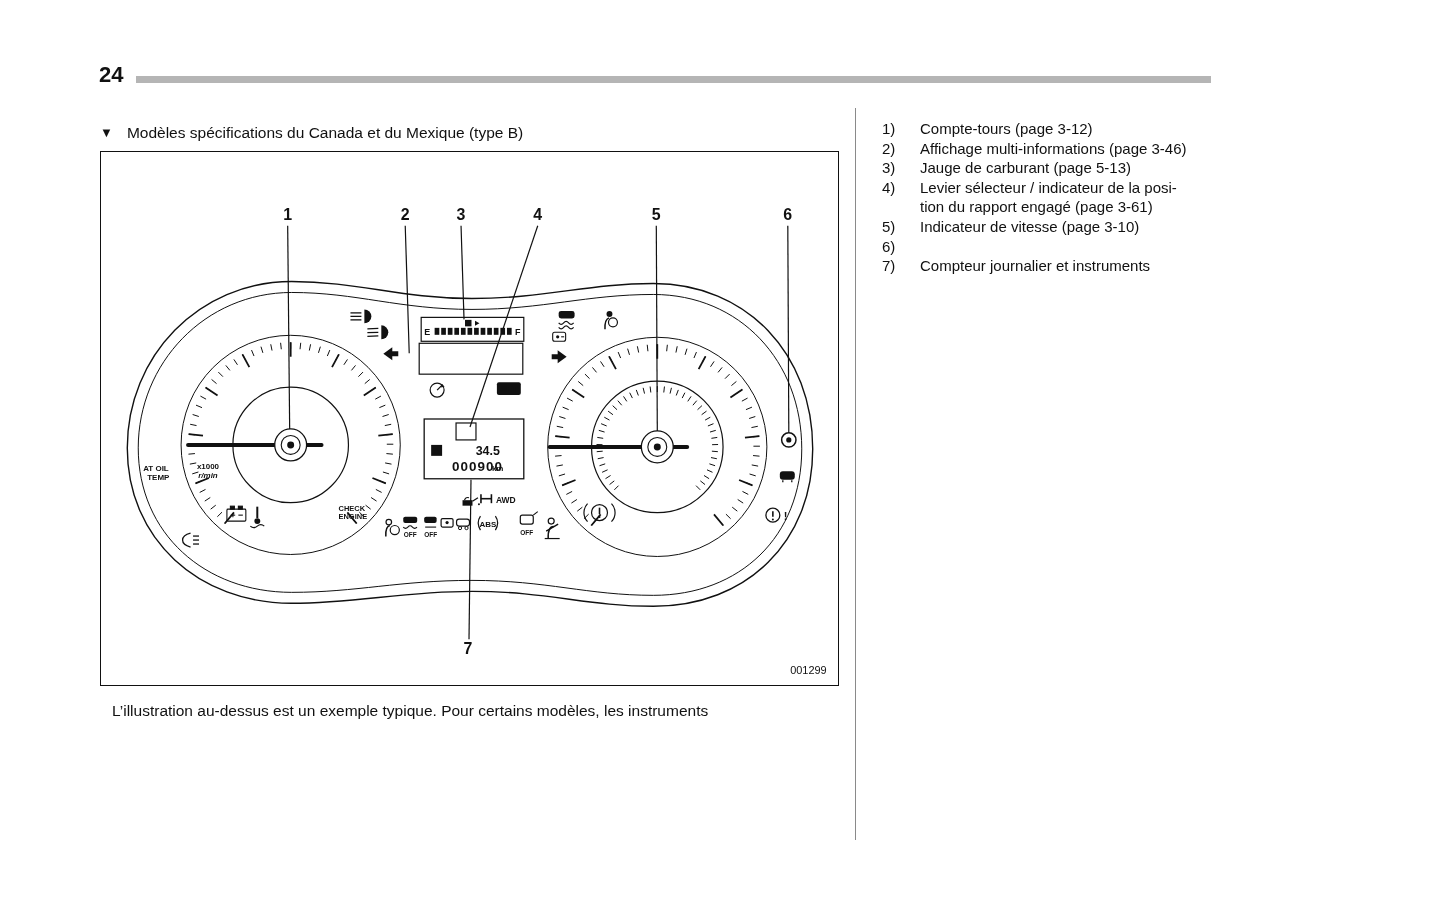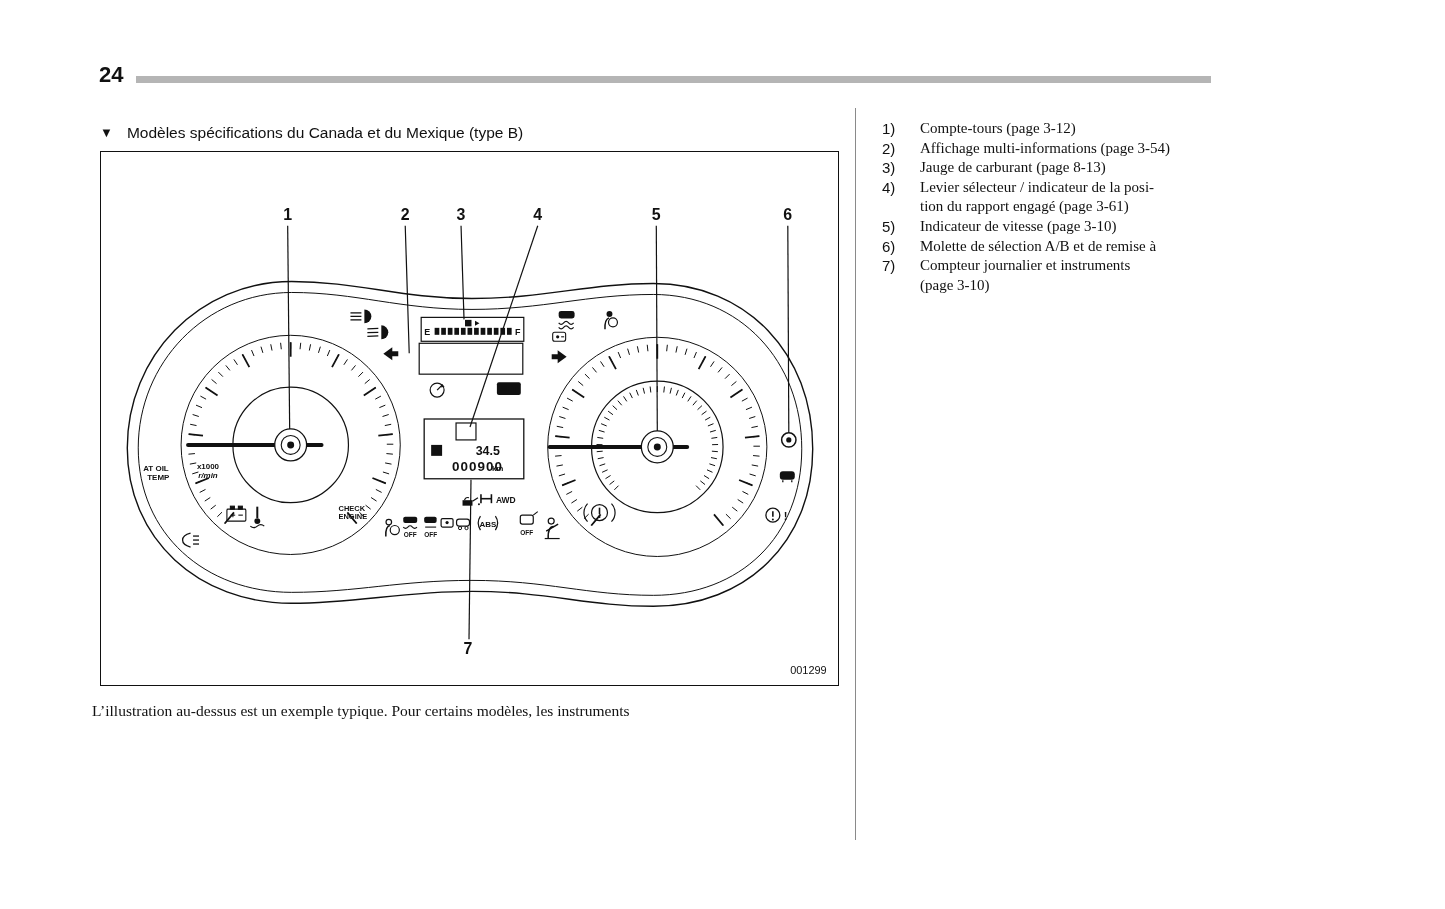--- a/index.html
+++ b/index.html
@@ -4,28 +4,28 @@
 <style>
   html,body{margin:0;padding:0;background:#fff;}
   .page{position:relative;width:1211px;height:909px;background:#fff;overflow:hidden;
         font-family:"Liberation Sans",sans-serif;color:#111;}
   .page-number{position:absolute;left:99px;top:62px;font-size:22px;font-weight:bold;}
   .header-rule{position:absolute;left:136px;top:76px;width:1092px;height:7px;background:#b5b5b5;}
   .section-title{position:absolute;left:100px;top:124px;font-size:15.5px;font-weight:normal;white-space:nowrap;}
   .section-title .marker{display:inline-block;margin-right:14px;font-size:13px;transform:translateY(-1px);}
   .figure-frame{position:absolute;left:100px;top:151px;width:739px;height:535px;border:1px solid #111;box-sizing:border-box;}
   .figure-frame svg{display:block;}
-  .caption{position:absolute;left:92px;top:700px;font-size:15.5px;line-height:21px;}
+  .caption{position:absolute;left:112px;top:700px;font-size:15.5px;line-height:21px;}
   .caption .line{display:block;white-space:nowrap;}
   .divider{position:absolute;left:855px;top:108px;width:1px;height:732px;background:#8a8a8a;}
   .legend{position:absolute;left:882px;top:119px;width:360px;font-size:15px;line-height:19.6px;}
   .legend-row{display:flex;}
   .legend-num{width:38px;flex:none;}
   .legend-text{flex:1;}
-  .line{display:block;white-space:nowrap;font-family:Liberation Serif, serif;}
+  .line{display:block;white-space:nowrap;}
   .line:empty{display:none;}
   svg text{font-family:"Liberation Sans",sans-serif;fill:#111;}
 </style>
 </head>
 <body>
 
 <div class="page">
 
   <div class="page-number">24</div>
   <div class="header-rule"></div>
@@ -451,50 +451,48 @@
   <div class="legend">
     <div class="legend-row">
       <span class="legend-num">1)</span>
       <span class="legend-text">
           <span class="line">Compte-tours (page 3-12)</span>
         </span>
     </div>
     <div class="legend-row">
       <span class="legend-num">2)</span>
       <span class="legend-text">
-          <span class="line">Affichage multi-informations (page 3-54)</span>
+          <span class="line">Affichage multi-informations (page 3-46)</span>
         </span>
     </div>
     <div class="legend-row">
       <span class="legend-num">3)</span>
       <span class="legend-text">
-          <span class="line">Jauge de carburant (page 8-13)</span>
+          <span class="line">Jauge de carburant (page 5-13)</span>
         </span>
     </div>
     <div class="legend-row">
       <span class="legend-num">4)</span>
       <span class="legend-text">
           <span class="line">Levier sélecteur / indicateur de la posi-</span>
           <span class="line">tion du rapport engagé (page 3-61)</span>
         </span>
     </div>
     <div class="legend-row">
       <span class="legend-num">5)</span>
       <span class="legend-text">
           <span class="line">Indicateur de vitesse (page 3-10)</span>
         </span>
     </div>
     <div class="legend-row">
       <span class="legend-num">6)</span>
       <span class="legend-text">
-          <span class="line">Molette de sélection A/B et de remise à</span>
         </span>
     </div>
     <div class="legend-row">
       <span class="legend-num">7)</span>
       <span class="legend-text">
           <span class="line">Compteur journalier et instruments</span>
-          <span class="line">(page 3-10)</span>
         </span>
     </div>
   </div>
 
 </div>
 
 </body></html>

